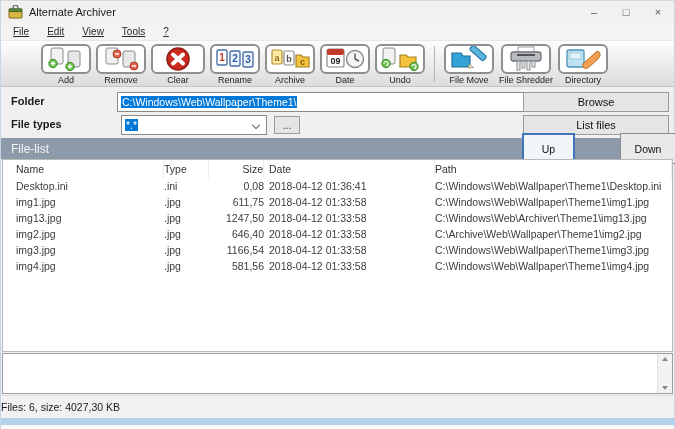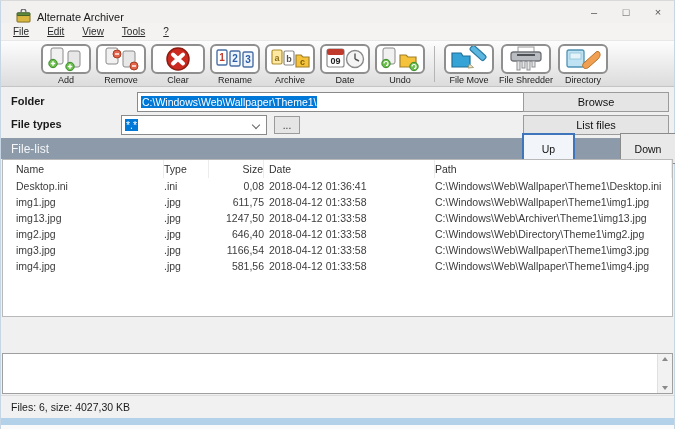--- a/index.html
+++ b/index.html
@@ -3,21 +3,21 @@
 <meta charset="utf-8">
 <style>
   * { margin:0; padding:0; box-sizing:border-box; }
   html,body { width:675px; height:429px; }
   body { font-family:"Liberation Sans", sans-serif; background:#fff; overflow:hidden; }
   .window { position:relative; width:675px; height:429px; background:#f0f0f0;
             border-left:1px solid #c7d6e4; border-right:1px solid #c7d6e4; border-top:1px solid #d9d9d9; }
 
   
   .titlebar { position:absolute; left:0; top:0; right:0; height:22px; background:#f2f1f0;
-              display:flex; align-items:flex-end;margin-left:8px; }
+              display:flex; align-items:center; }
   .app-icon { width:15px; height:14px; margin-left:7px; display:inline-block; }
   .title { font-size:11px; color:#1a1a1a; margin-left:6px; }
   .win-controls { margin-left:auto; display:flex; height:100%; }
   .win-btn { width:32px; height:100%; display:flex; align-items:center; justify-content:center;
              font-size:11px; color:#555; cursor:default; }
 
   
   .menubar { position:absolute; left:0; top:22px; right:0; height:17px; background:#f4f3f2;
              display:flex; align-items:center; padding-left:3px; }
   .menu-item { font-size:10px; color:#2a2a2a; padding:1px 9px;text-decoration:underline; }
@@ -51,21 +51,21 @@
 
   
   .filelist-bar { position:absolute; left:0; top:137px; right:0; height:21px; background:#8c9aa9;
                   display:flex; align-items:center; }
   .filelist-title { color:#f4f6f8; font-size:12px; margin-left:10px; }
   .bar-btn { height:31px; font-size:10.5px; color:#111; display:flex; align-items:center; justify-content:center; }
   .bar-btn.up { position:absolute; left:521px; width:53px; background:#f2f6fa; border:2px solid #3f76bb; }
   .bar-btn.down { position:absolute; left:619px; width:56px; background:#e9e9e9; border:1px solid #8a8a8a; }
 
   
-  .table { position:absolute; left:1px; right:1px; top:158px; height:158px; background:#fff;
+  .table { position:absolute; left:1px; right:1px; top:158px; height:193px; background:#fff;
            border:1px solid #b9b9b9; overflow:hidden; }
   .thead { display:flex; height:18px; align-items:center; padding-left:13px; }
   .th { font-size:10.5px; color:#333; border-right:1px solid #ececec; height:100%; display:flex; align-items:center; }
   .trow { display:flex; height:16px; align-items:center; padding-left:13px; }
   .cell { font-size:10.5px; color:#3c3c3c; white-space:nowrap; overflow:hidden; }
   .cname  { width:148px; }
   .ctype  { width:45px; }
   .csize  { width:55px; text-align:right; justify-content:flex-end; }
   .cdate  { width:171px; padding-left:5px; }
   .cpath  { flex:1; }
@@ -77,21 +77,21 @@
              border-left:1px solid #e0e0e0; display:flex; flex-direction:column;
              justify-content:space-between; align-items:center; padding:3px 0; }
   .tri-up { width:0; height:0; border-left:3.5px solid transparent; border-right:3.5px solid transparent;
             border-bottom:4.5px solid #8a8a8a; }
   .tri-dn { width:0; height:0; border-left:3.5px solid transparent; border-right:3.5px solid transparent;
             border-top:4.5px solid #8a8a8a; }
 
   
   .statusbar { position:absolute; left:0; right:0; top:394px; height:23px; background:#f1f1f1;
                border-top:1px solid #dcdcdc; display:flex; align-items:center; }
-  .status-text { font-size:10.5px; color:#1a1a1a; margin-left:10px; }
+  .status-text { font-size:10.5px; color:#1a1a1a; }
   .bottom-strip { position:absolute; left:0; right:0; top:417px; height:7px; background:#b3d1e8; }
   .bottom-white { position:absolute; left:0; right:0; top:424px; height:5px; background:#fafafa; }
 </style>
 </head>
 <body>
 
 <div class="window">
 
   <div class="titlebar">
     <span class="app-icon">
@@ -248,21 +248,21 @@
           <rect x="4" y="4" width="17" height="17" rx="2" fill="#bfe3f2" stroke="#4f93b5" stroke-width="1.3"></rect>
           <rect x="7" y="7" width="11" height="6" fill="#e4f3fa" stroke="#8fc3da" stroke-width="0.8"></rect>
           <path d="M36 6 c2 2 1 5 -1 7 l-9 8 c-2 2 -5 2 -6 0 c-1 -2 0 -4 2 -5 l10 -9 c1 -1.5 3 -2 4 -1 z" fill="#f0a050" stroke="#b5712a" stroke-width="1"></path>
         </svg>
       </span>
       <span class="tbtn-label">Directory</span>
     </div>
   </div>
 
   <span class="frm-label" style="left:10px; top:94px;">Folder</span>
-  <div class="combo" style="left:136px; top:91px; width:426px;">
+  <div class="combo" style="left:116px; top:91px; width:426px;">
     <span class="sel-text">C:\Windows\Web\Wallpaper\Theme1\</span>
     <span class="chev"></span>
   </div>
   <div class="push-btn" style="left:522px; top:91px; width:146px;">
     <span>Browse</span>
   </div>
 
   <span class="frm-label" style="left:10px; top:117px;">File types</span>
   <div class="combo" style="left:120px; top:114px; width:146px;">
     <span class="sel-text">*.*</span>
@@ -317,21 +317,21 @@
           <span class="cell ctype">.jpg</span>
           <span class="cell csize">1247,50</span>
           <span class="cell cdate">2018-04-12 01:33:58</span>
           <span class="cell cpath">C:\Windows\Web\Archiver\Theme1\img13.jpg</span>
         </div>
         <div class="trow">
           <span class="cell cname">img2.jpg</span>
           <span class="cell ctype">.jpg</span>
           <span class="cell csize">646,40</span>
           <span class="cell cdate">2018-04-12 01:33:58</span>
-          <span class="cell cpath">C:\Windows\Web\Directory\Theme1\img2.jpg</span>
+          <span class="cell cpath">C:\Archive\Web\Wallpaper\Theme1\img2.jpg</span>
         </div>
         <div class="trow">
           <span class="cell cname">img3.jpg</span>
           <span class="cell ctype">.jpg</span>
           <span class="cell csize">1166,54</span>
           <span class="cell cdate">2018-04-12 01:33:58</span>
           <span class="cell cpath">C:\Windows\Web\Wallpaper\Theme1\img3.jpg</span>
         </div>
         <div class="trow">
           <span class="cell cname">img4.jpg</span>

